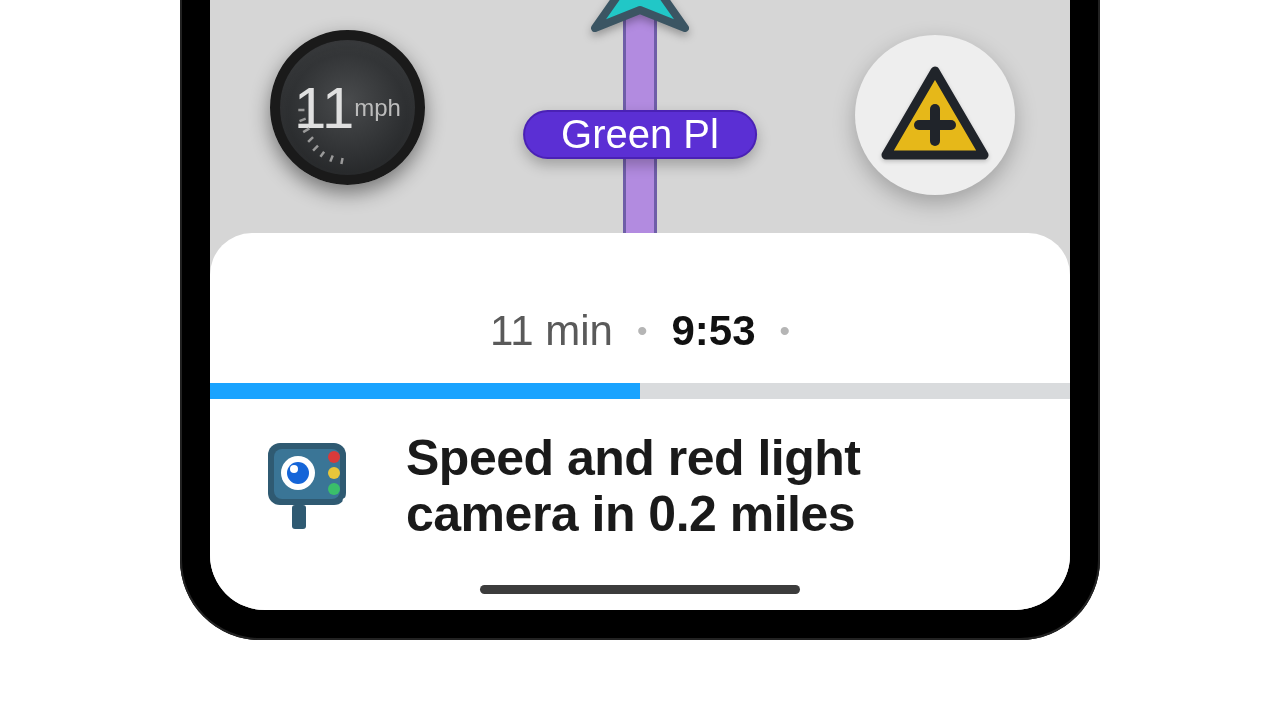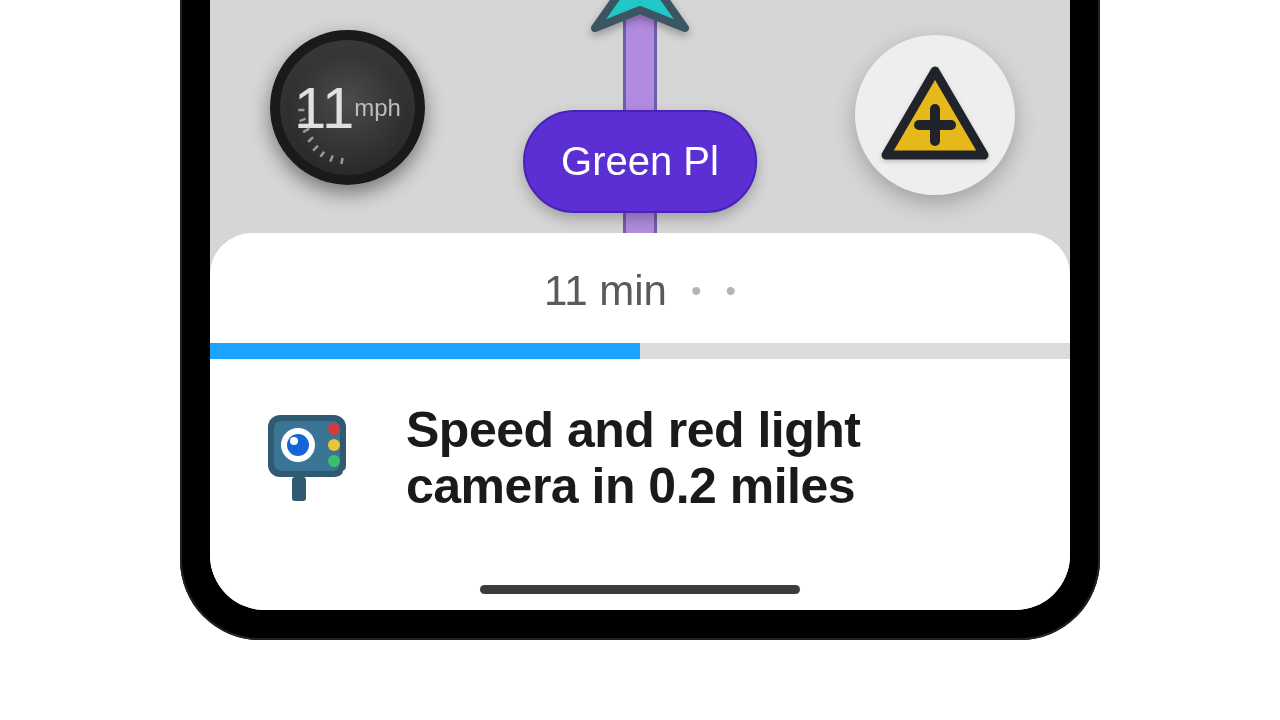--- a/index.html
+++ b/index.html
@@ -78,21 +78,21 @@
 
   
   .street-pill {
     position: absolute;
     left: 50%; top: 420px;
     transform: translateX(-50%);
     background: #5b2fd4;
     color: #fff;
     font-size: 40px;
     font-weight: 500;
-    padding: 27px 36px;
+    padding: 0 36px;
     border-radius: 999px;
     border: 2px solid #4a21b5;
     box-shadow: 0 6px 14px rgba(0,0,0,.25);
     white-space: nowrap;
   }
 
   
   .report-btn {
     position: absolute;
     right: 55px; top: 345px;
@@ -112,40 +112,41 @@
     background: #fff;
     border-top-left-radius: 42px;
     border-top-right-radius: 42px;
   }
   .stats {
     display:flex; align-items:center; justify-content:center;
     gap: 24px;
     padding-top: 34px;
     font-size: 42px;
     color: #3a3a3a;
+    margin-top: 40px;
   }
   .stats .dot { color:#b5b5b5; font-size: 30px; }
   .stats .bold { font-weight: 800; color:#111; }
   .stats .reg { font-weight: 500; color:#5a5a5a; }
 
   .progress {
     position: relative;
     margin-top: 28px;
     height: 16px;
     background: #d9dbdd;
   }
   .progress .fill {
     position:absolute; left:0; top:0; bottom:0;
     background: #1aa3ff;
     width: 50%;
   }
 
   .alert-row {
     display:flex; align-items:center;
-    padding: 42px 50px 0 50px;
+    padding: 30px 50px 0 50px;
     gap: 36px;
   }
   .alert-row .msg {
     font-size: 50px;
     font-weight: 800;
     color: #1a1a1a;
     line-height: 1.12;
     letter-spacing: -0.5px;
   }
   .cam-icon { flex: none; }
@@ -203,20 +204,21 @@
               <line x1="39" y1="60" x2="71" y2="60"></line>
             </g>
           </svg>
         </div>
       </div>
 
       <div class="card">
         <div class="stats">
           <span class="reg">11 min</span>
           <span class="dot">•</span>
+          <span class="bold">9:53</span>
           <span class="dot">•</span>
         </div>
 
         <div class="progress">
           <div class="fill" style="width:50%"></div>
         </div>
 
         <div class="alert-row">
           <div class="cam-icon">
             <svg width="110" height="110" viewBox="0 0 110 110">

